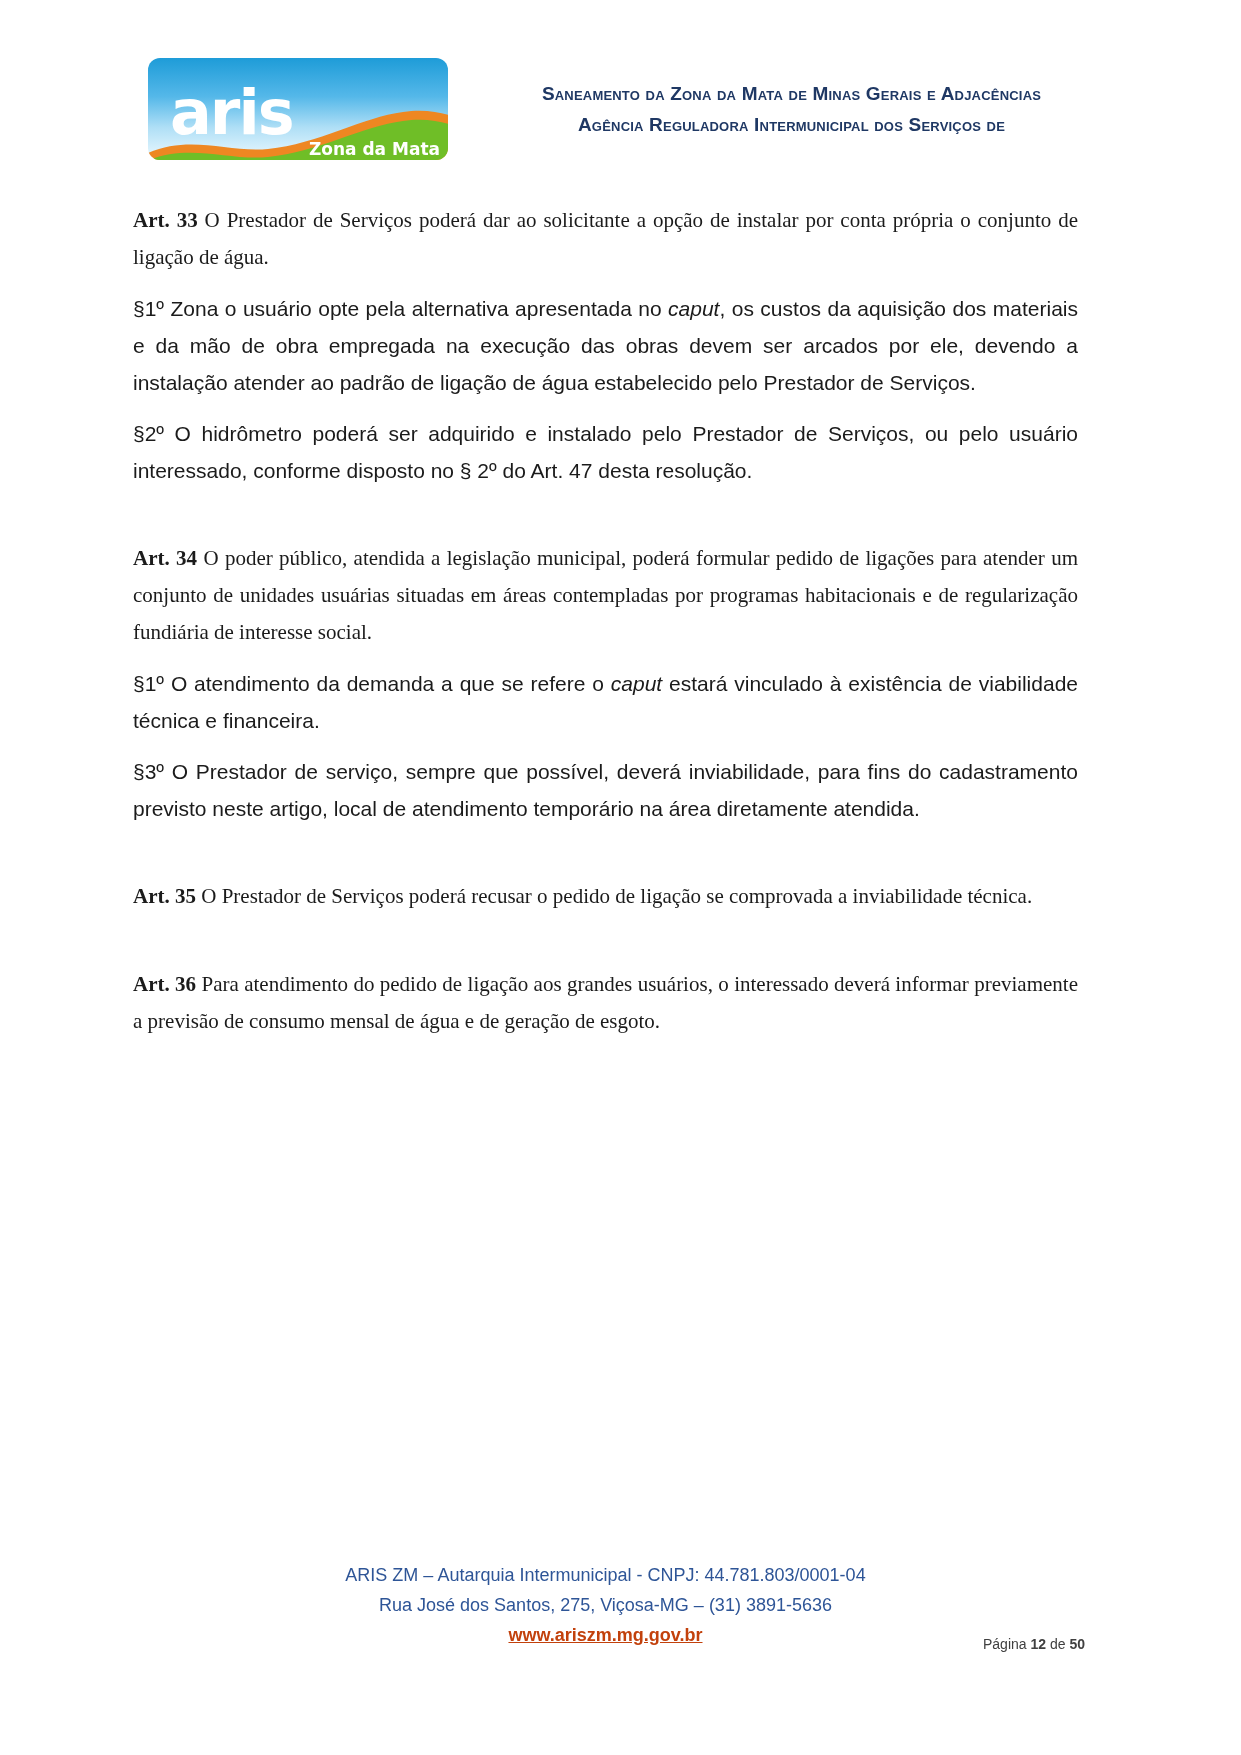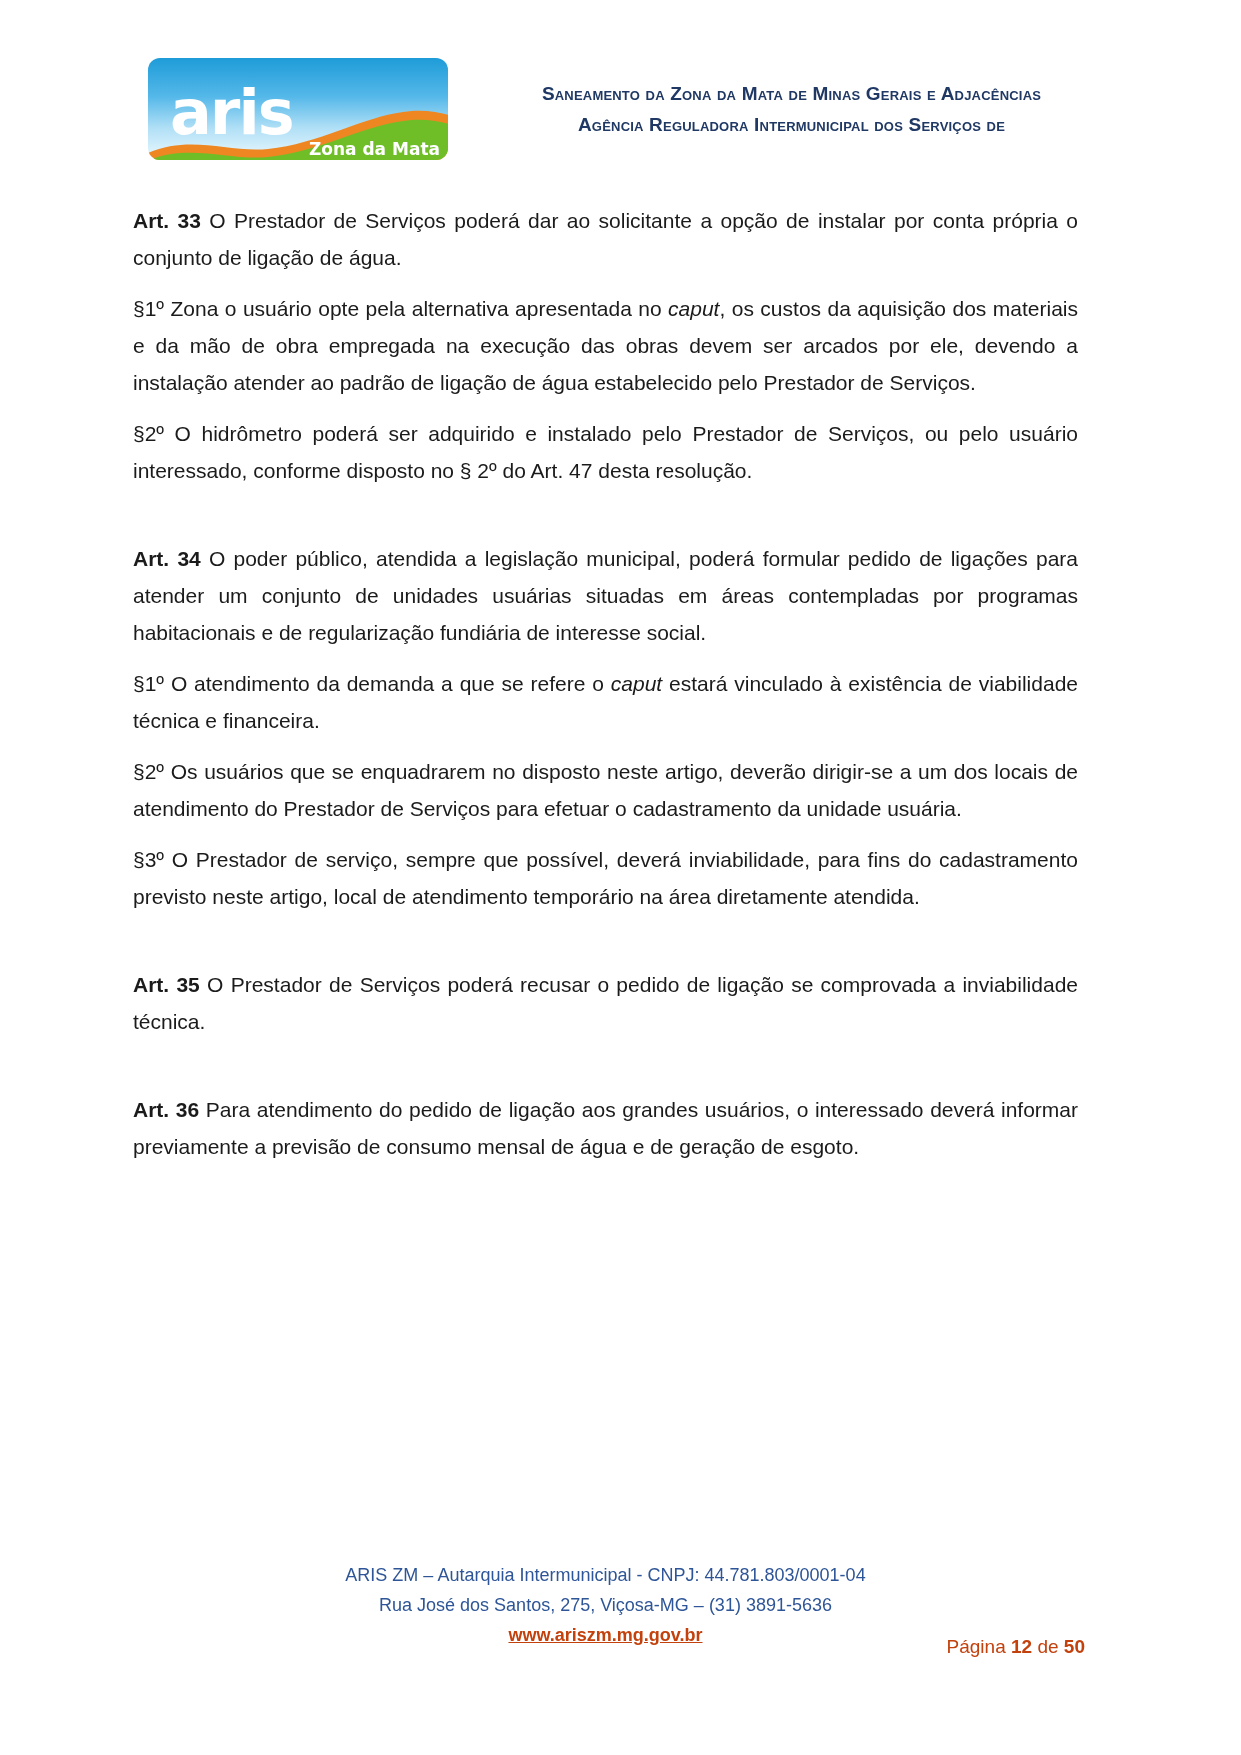--- a/index.html
+++ b/index.html
@@ -40,21 +40,21 @@
   
   .doc-body {
     margin: 42px 0 0 133px;
     width: 945px;
     color: #1b1b1b;
     font-size: 21px;
     line-height: 37px;
     text-align: justify;
   }
   .para { margin-bottom: 14px; }
-  .para-article { margin-top: 51px; }
+  .para-article { margin-top: 51px; font-family: Liberation Serif, serif; }
   .para-article:first-child { margin-top: 0; }
   .seg-bold { font-weight: bold; }
   .seg-italic { font-style: italic; }
 
   
   .footer {
     position: absolute;
     left: 133px;
     top: 1560px;
     width: 945px;
@@ -68,22 +68,22 @@
     font-weight: bold;
     text-decoration: underline;
     cursor: pointer;
   }
   .page-number {
     position: absolute;
     top: 1636px;
     left: 133px;
     width: 952px;
     text-align: right;
-    color: #c2410c;
-    font-size: 19px;
+    color: #404040;
+    font-size: 14px;
   }
   .pn-bold { font-weight: bold; }
 </style>
 </head>
 <body>
 
 <div class="page">
 
   <div class="header">
 
@@ -116,21 +116,20 @@
       <div>Agência Reguladora Intermunicipal dos Serviços de</div>
     </div>
   </div>
 
   <div class="doc-body">
       <p class="para para-article"><span class="seg-bold">Art. 33 </span><span class="seg-normal">O Prestador de Serviços poderá dar ao solicitante a opção de instalar por conta própria o conjunto de ligação de água.</span></p>
       <p class="para"><span class="seg-normal">§1º Zona o usuário opte pela alternativa apresentada no </span><span class="seg-italic">caput</span><span class="seg-normal">, os custos da aquisição dos materiais e da mão de obra empregada na execução das obras devem ser arcados por ele, devendo a instalação atender ao padrão de ligação de água estabelecido pelo Prestador de Serviços.</span></p>
       <p class="para"><span class="seg-normal">§2º O hidrômetro poderá ser adquirido e instalado pelo Prestador de Serviços, ou pelo usuário interessado, conforme disposto no § 2º do Art. 47 desta resolução.</span></p>
       <p class="para para-article"><span class="seg-bold">Art. 34 </span><span class="seg-normal">O poder público, atendida a legislação municipal, poderá formular pedido de ligações para atender um conjunto de unidades usuárias situadas em áreas contempladas por programas habitacionais e de regularização fundiária de interesse social.</span></p>
       <p class="para"><span class="seg-normal">§1º O atendimento da demanda a que se refere o </span><span class="seg-italic">caput</span><span class="seg-normal"> estará vinculado à existência de viabilidade técnica e financeira.</span></p>
-      <p class="para"><span class="seg-normal">§2º Os usuários que se enquadrarem no disposto neste artigo, deverão dirigir-se a um dos locais de atendimento do Prestador de Serviços para efetuar o cadastramento da unidade usuária.</span></p>
       <p class="para"><span class="seg-normal">§3º O Prestador de serviço, sempre que possível, deverá inviabilidade, para fins do cadastramento previsto neste artigo, local de atendimento temporário na área diretamente atendida.</span></p>
       <p class="para para-article"><span class="seg-bold">Art. 35 </span><span class="seg-normal">O Prestador de Serviços poderá recusar o pedido de ligação se comprovada a inviabilidade técnica.</span></p>
       <p class="para para-article"><span class="seg-bold">Art. 36 </span><span class="seg-normal">Para atendimento do pedido de ligação aos grandes usuários, o interessado deverá informar previamente a previsão de consumo mensal de água e de geração de esgoto.</span></p>
     </div>
 
   <div class="footer">
     <div>ARIS ZM – Autarquia Intermunicipal - CNPJ: 44.781.803/0001-04</div>
     <div>Rua José dos Santos, 275, Viçosa-MG – (31) 3891-5636</div>
     <div>
       <span class="footer-link">www.ariszm.mg.gov.br</span>

